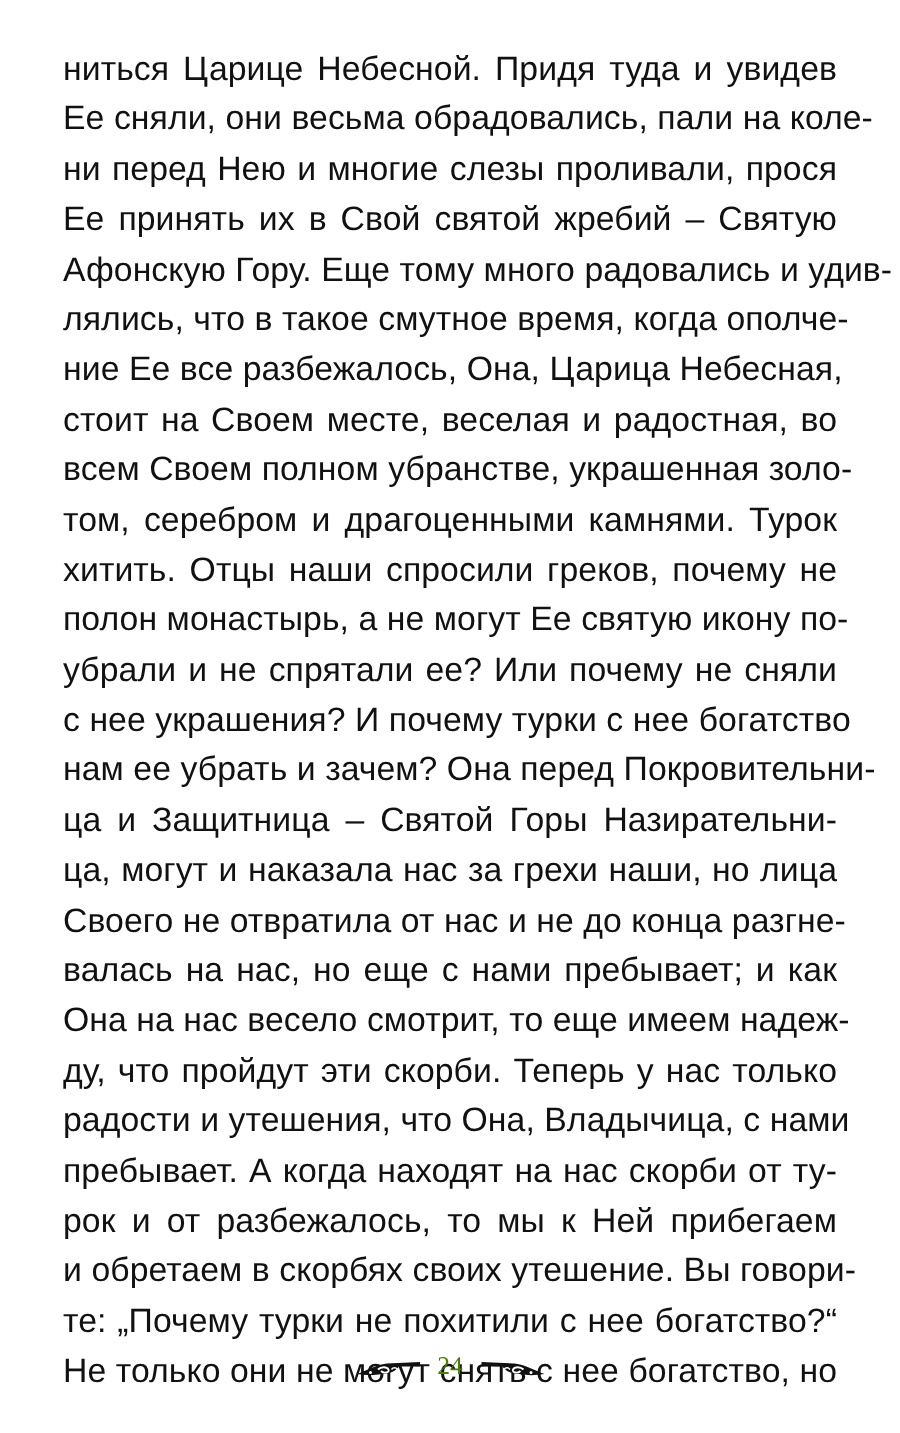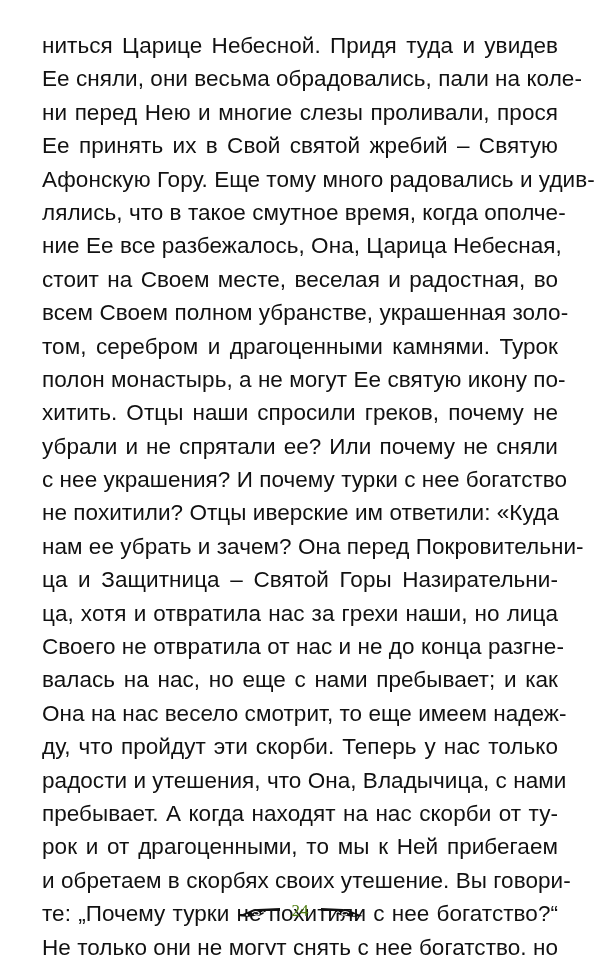--- a/index.html
+++ b/index.html
@@ -61,35 +61,34 @@
   <span class="line">ниться Царице Небесной. Придя туда и увидев</span>
   <span class="line">Ее сняли, они весьма обрадовались, пали на коле-</span>
   <span class="line">ни перед Нею и многие слезы проливали, прося</span>
   <span class="line">Ее принять их в Свой святой жребий – Святую</span>
   <span class="line">Афонскую Гору. Еще тому много радовались и удив-</span>
   <span class="line">лялись, что в такое смутное время, когда ополче-</span>
   <span class="line">ние Ее все разбежалось, Она, Царица Небесная,</span>
   <span class="line">стоит на Своем месте, веселая и радостная, во</span>
   <span class="line">всем Своем полном убранстве, украшенная золо-</span>
   <span class="line">том, серебром и драгоценными камнями. Турок</span>
+  <span class="line">хитить. Отцы наши спросили греков, почему не</span>
   <span class="line">полон монастырь, а не могут Ее святую икону по-</span>
-  <span class="line">хитить. Отцы наши спросили греков, почему не</span>
   <span class="line">убрали и не спрятали ее? Или почему не сняли</span>
   <span class="line">с нее украшения? И почему турки с нее богатство</span>
-  <span class="line">не похитили? Отцы иверские им ответили: «Куда</span>
   <span class="line">нам ее убрать и зачем? Она перед Покровительни-</span>
   <span class="line">ца и Защитница – Святой Горы Назирательни-</span>
-  <span class="line">ца, хотя и отвратила нас за грехи наши, но лица</span>
+  <span class="line">ца, могут и наказала нас за грехи наши, но лица</span>
   <span class="line">Своего не отвратила от нас и не до конца разгне-</span>
   <span class="line">валась на нас, но еще с нами пребывает; и как</span>
   <span class="line">Она на нас весело смотрит, то еще имеем надеж-</span>
   <span class="line">ду, что пройдут эти скорби. Теперь у нас только</span>
   <span class="line">радости и утешения, что Она, Владычица, с нами</span>
   <span class="line">пребывает. А когда находят на нас скорби от ту-</span>
-  <span class="line">рок и от драгоценными, то мы к Ней прибегаем</span>
+  <span class="line">рок и от разбежалось, то мы к Ней прибегаем</span>
   <span class="line">и обретаем в скорбях своих утешение. Вы говори-</span>
   <span class="line">те: „Почему турки не похитили с нее богатство?“</span>
   <span class="line">Не только они не могут снять с нее богатство, но</span>
 
 </div>
 
 <div class="folio">
   <span class="ornament">
     <svg width="46" height="18" viewBox="0 0 46 18" xmlns="http://www.w3.org/2000/svg">
       <path d="M2 14 C8 12, 14 8, 22 7 L44 6 L44 9 L30 9 C28 12, 24 14, 18 14 C14 15, 8 15, 2 14 Z" fill="#111"></path>

